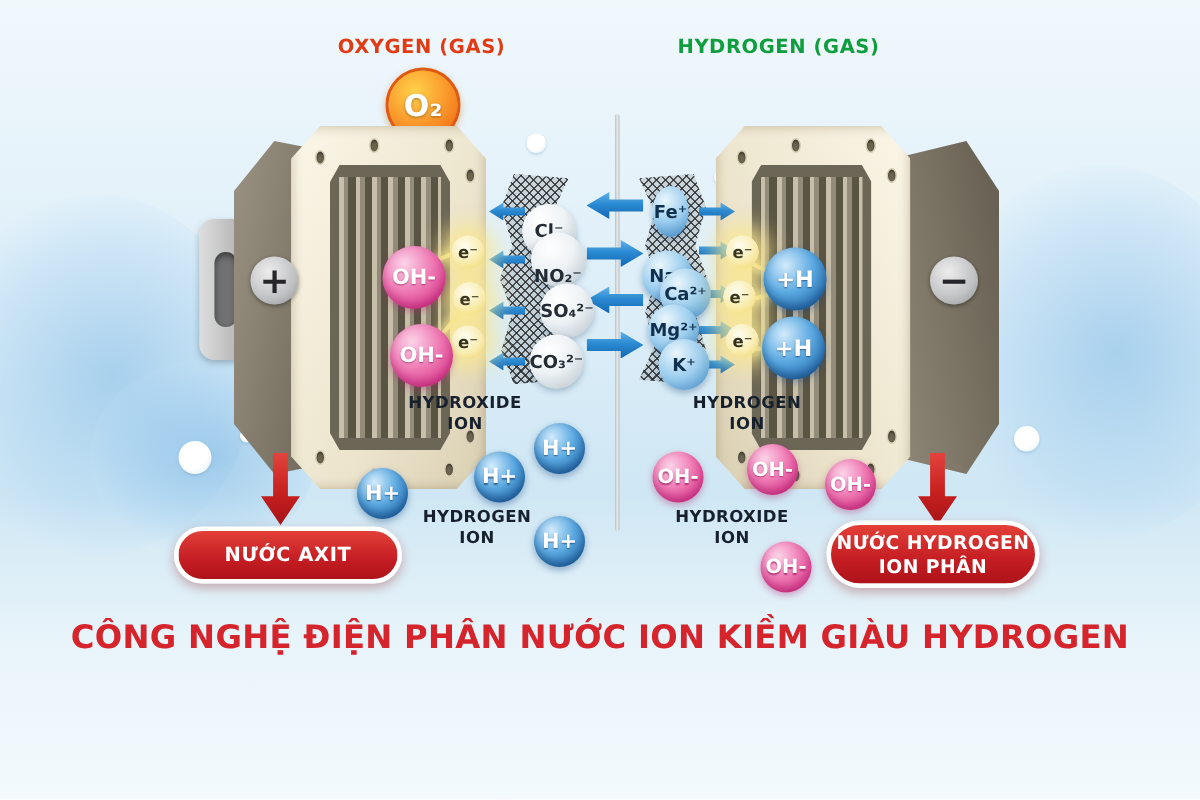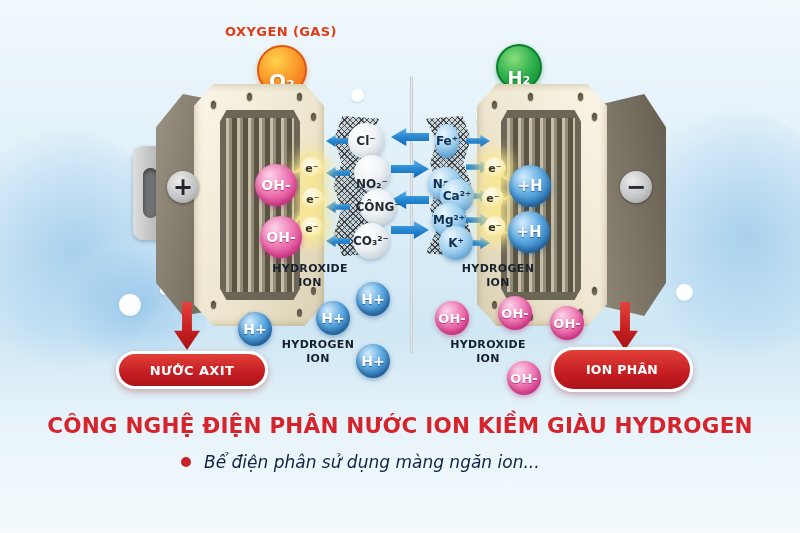--- a/index.html
+++ b/index.html
@@ -8,21 +8,21 @@
            background:linear-gradient(180deg,#f0f8fc 0%,#ddeef8 38%,#cfe7f4 62%,#e8f4fa 80%,#f4fafd 100%); }
   .abs { position:absolute; }
 
   
   .splash { position:absolute; border-radius:50%;
             background:radial-gradient(ellipse at 55% 50%, rgba(110,175,225,.45), rgba(160,205,240,.28) 52%, rgba(200,228,246,.12) 70%, transparent 78%); }
   .bubble { position:absolute; border-radius:50%; background:radial-gradient(circle at 38% 32%, #ffffff 55%, #dcedf8); box-shadow:0 1px 2px rgba(100,150,190,.35); }
 
   
   .gas-label { position:absolute; width:200px; text-align:center; font-size:13px; font-weight:bold; letter-spacing:.4px; }
-  .badge { position:absolute; border-radius:50%; display:flex; align-items:flex-end; justify-content:center;
+  .badge { position:absolute; border-radius:50%; display:flex; align-items:center; justify-content:center;
            color:#fff; font-weight:bold; text-shadow:0 1px 2px rgba(0,0,0,.35); }
   .badge-o2 { background:radial-gradient(circle at 38% 30%, #ffd24a 0%, #fb9e2e 45%, #ef6c16 88%); border:2px solid #dd5a12; font-size:20px; box-shadow:0 2px 5px rgba(220,110,30,.45); }
   .badge-h2 { background:radial-gradient(circle at 38% 30%, #8ade7d 0%, #2eb04c 50%, #0c8c33 92%); border:2px solid #0a7d2e; font-size:18px; box-shadow:0 2px 5px rgba(20,130,60,.45); }
 
   
   .arr { position:absolute; background:linear-gradient(180deg,#63b2e7 0%,#2a8ad2 45%,#1267b2 100%);
          filter:drop-shadow(0 0 2px rgba(255,255,255,.9)); }
   .arr-up    { clip-path:polygon(50% 0,100% 34%,70% 34%,70% 100%,30% 100%,30% 34%,0 34%); }
   .arr-left  { clip-path:polygon(0 50%,40% 0,40% 28%,100% 28%,100% 72%,40% 72%,40% 100%); }
   .arr-right { clip-path:polygon(100% 50%,60% 0,60% 28%,0 28%,0 72%,60% 72%,60% 100%); }
@@ -77,25 +77,23 @@
   <div class="splash" style="left:-40px;top:130px;width:210px;height:240px;"></div>
   <div class="splash" style="left:60px;top:240px;width:150px;height:130px;"></div>
   <div class="splash" style="left:630px;top:110px;width:210px;height:250px;"></div>
   <div class="bubble" style="left:351px;top:89px;width:13px;height:13px;"></div>
   <div class="bubble" style="left:119px;top:294px;width:22px;height:22px;"></div>
   <div class="bubble" style="left:676px;top:284px;width:17px;height:17px;"></div>
   <div class="bubble" style="left:160px;top:286px;width:9px;height:9px;"></div>
   <div class="bubble" style="left:476px;top:113px;width:10px;height:10px;"></div>
 
   <div class="gas-label" style="left:181px;top:24px;color:#e23a15;">OXYGEN (GAS)</div>
+  <div class="gas-label" style="left:419px;top:24px;color:#0f9e3d;">HYDROGEN (GAS)</div>
   <div class="badge badge-o2" style="left:257px;top:45px;width:50px;height:50px;">
       <span>O₂</span>
-    </div>
-  <div class="badge badge-h2" style="left:496px;top:44px;width:46px;height:46px;">
-      <span>H₂</span>
     </div>
   <div class="arr arr-up" style="left:272px;top:94px;width:22px;height:76px;"></div>
   <div class="arr arr-up" style="left:507px;top:97px;width:22px;height:71px;"></div>
 
   <div class="abs" style="left:133px;top:146px;width:36px;height:94px;border-radius:10px;background:linear-gradient(90deg,#dedede,#a5a6a8);box-shadow:0 2px 4px rgba(60,80,100,.35);"></div>
   <div class="abs" style="left:143px;top:168px;width:15px;height:50px;border-radius:8px;background:#6f7173;box-shadow:inset 0 2px 4px rgba(0,0,0,.5);"></div>
   <div class="abs" style="left:156px;top:94px;width:84px;height:222px;background:linear-gradient(100deg,#9a9383 0%,#7b7465 55%,#655e50 100%);clip-path:polygon(32% 0,100% 5%,100% 95%,32% 100%,0 85%,0 15%);"></div>
   <div class="abs" style="left:194px;top:84px;width:130px;height:242px;background:linear-gradient(115deg,#fbf6e8 0%,#ece4cc 60%,#d9cfb2 100%);clip-path:polygon(15% 0,85% 0,100% 9%,100% 91%,85% 100%,15% 100%,0 91%,0 9%);box-shadow:inset 0 0 8px rgba(120,100,60,.4);"></div>
   <div class="abs" style="left:220px;top:110px;width:80px;height:190px;background:#6c6656;clip-path:polygon(8% 0,92% 0,100% 6%,100% 94%,92% 100%,8% 100%,0 94%,0 6%);"></div>
   <div class="plates" style="left:226px;top:118px;width:68px;height:174px;"></div>
@@ -141,28 +139,28 @@
   <div class="arr arr-right" style="left:466px;top:161px;width:24px;height:12px;"></div>
   <div class="arr arr-right" style="left:466px;top:190px;width:24px;height:12px;"></div>
   <div class="arr arr-right" style="left:466px;top:214px;width:24px;height:12px;"></div>
   <div class="arr arr-right" style="left:466px;top:237px;width:24px;height:12px;"></div>
 
   <div class="arr arr-left" style="left:391px;top:128px;width:38px;height:18px;"></div>
   <div class="arr arr-right" style="left:391px;top:160px;width:38px;height:18px;"></div>
   <div class="arr arr-left" style="left:391px;top:191px;width:38px;height:18px;"></div>
   <div class="arr arr-right" style="left:391px;top:221px;width:38px;height:18px;"></div>
 
-  <div class="sphere anion" style="left:348px;top:123px;width:36px;height:36px;align-items:center;">
+  <div class="sphere anion" style="left:348px;top:136px;width:36px;height:36px;align-items:center;">
       <span>Cl⁻</span>
     </div>
   <div class="sphere anion" style="left:354px;top:155px;width:36px;height:36px;align-items:flex-end;">
       <span>NO₂⁻</span>
     </div>
   <div class="sphere anion" style="left:360px;top:189px;width:36px;height:36px;">
-      <span>CÔNG⁻</span>
+      <span>SO₄²⁻</span>
     </div>
   <div class="sphere anion" style="left:353px;top:223px;width:36px;height:36px;">
       <span>CO₃²⁻</span>
     </div>
 
   <div class="sphere cation" style="left:435px;top:124px;width:24px;height:34px;">
       <span>Fe⁺</span>
     </div>
   <div class="sphere cation" style="left:428px;top:167px;width:34px;height:34px;">
       <span>Na⁺</span>
@@ -259,24 +257,21 @@
     <div>HYDROXIDE</div>
     <div>ION</div>
   </div>
 
   <div class="arr arr-red" style="left:174px;top:302px;width:26px;height:48px;"></div>
   <div class="arr arr-red" style="left:612px;top:302px;width:26px;height:48px;"></div>
   <div class="banner" style="left:116px;top:351px;width:152px;height:38px;border-radius:21px;font-size:13px;letter-spacing:.4px;">
     <div>NƯỚC AXIT</div>
   </div>
   <div class="banner" style="left:551px;top:347px;width:142px;height:45px;border-radius:24px;font-size:12.5px;line-height:16px;letter-spacing:.3px;">
+    <div>NƯỚC HYDROGEN</div>
     <div>ION PHÂN</div>
   </div>
 
   <div class="title" style="top:413px;color:#d5242c;">CÔNG NGHỆ ĐIỆN PHÂN NƯỚC ION KIỀM GIÀU HYDROGEN</div>
   <div class="bullets" style="left:181px;top:452px;">
-    <div class="bullet-row">
-      <div class="bullet-dot"></div>
-      <div class="bullet-text">Bể điện phân sử dụng màng ngăn ion...</div>
-    </div>
   </div>
 
 </div>
 
 </body></html>

